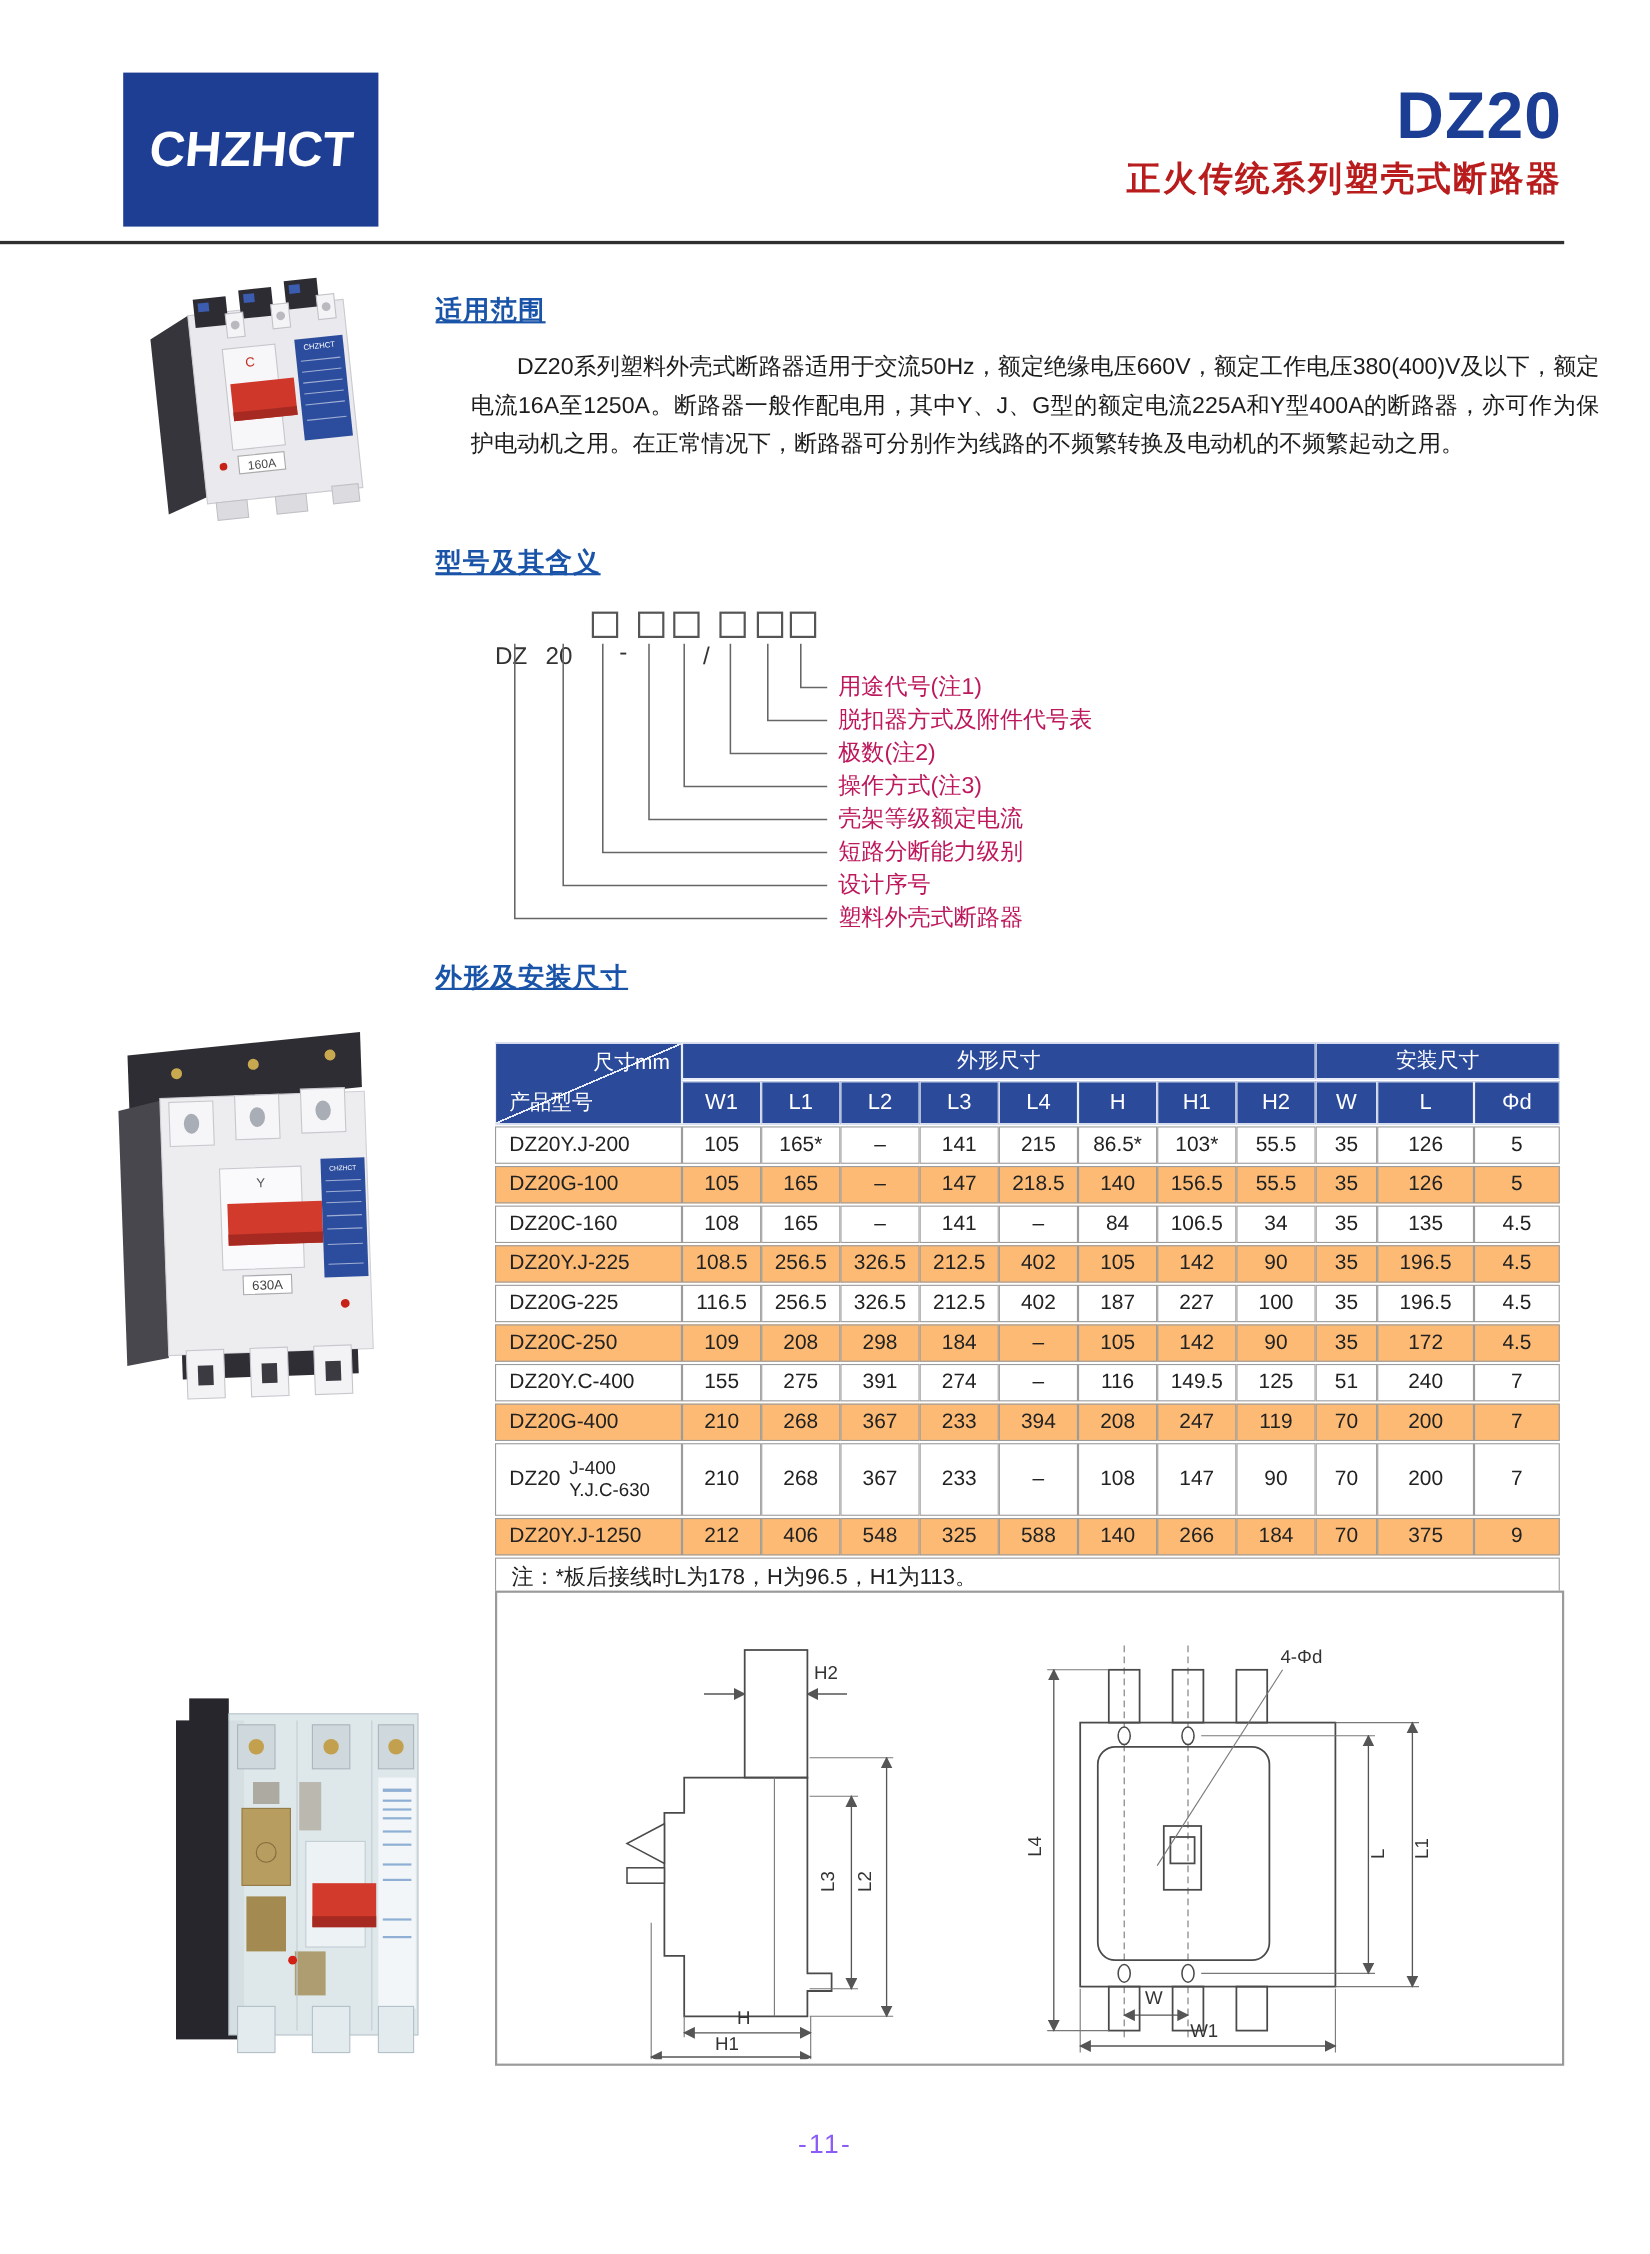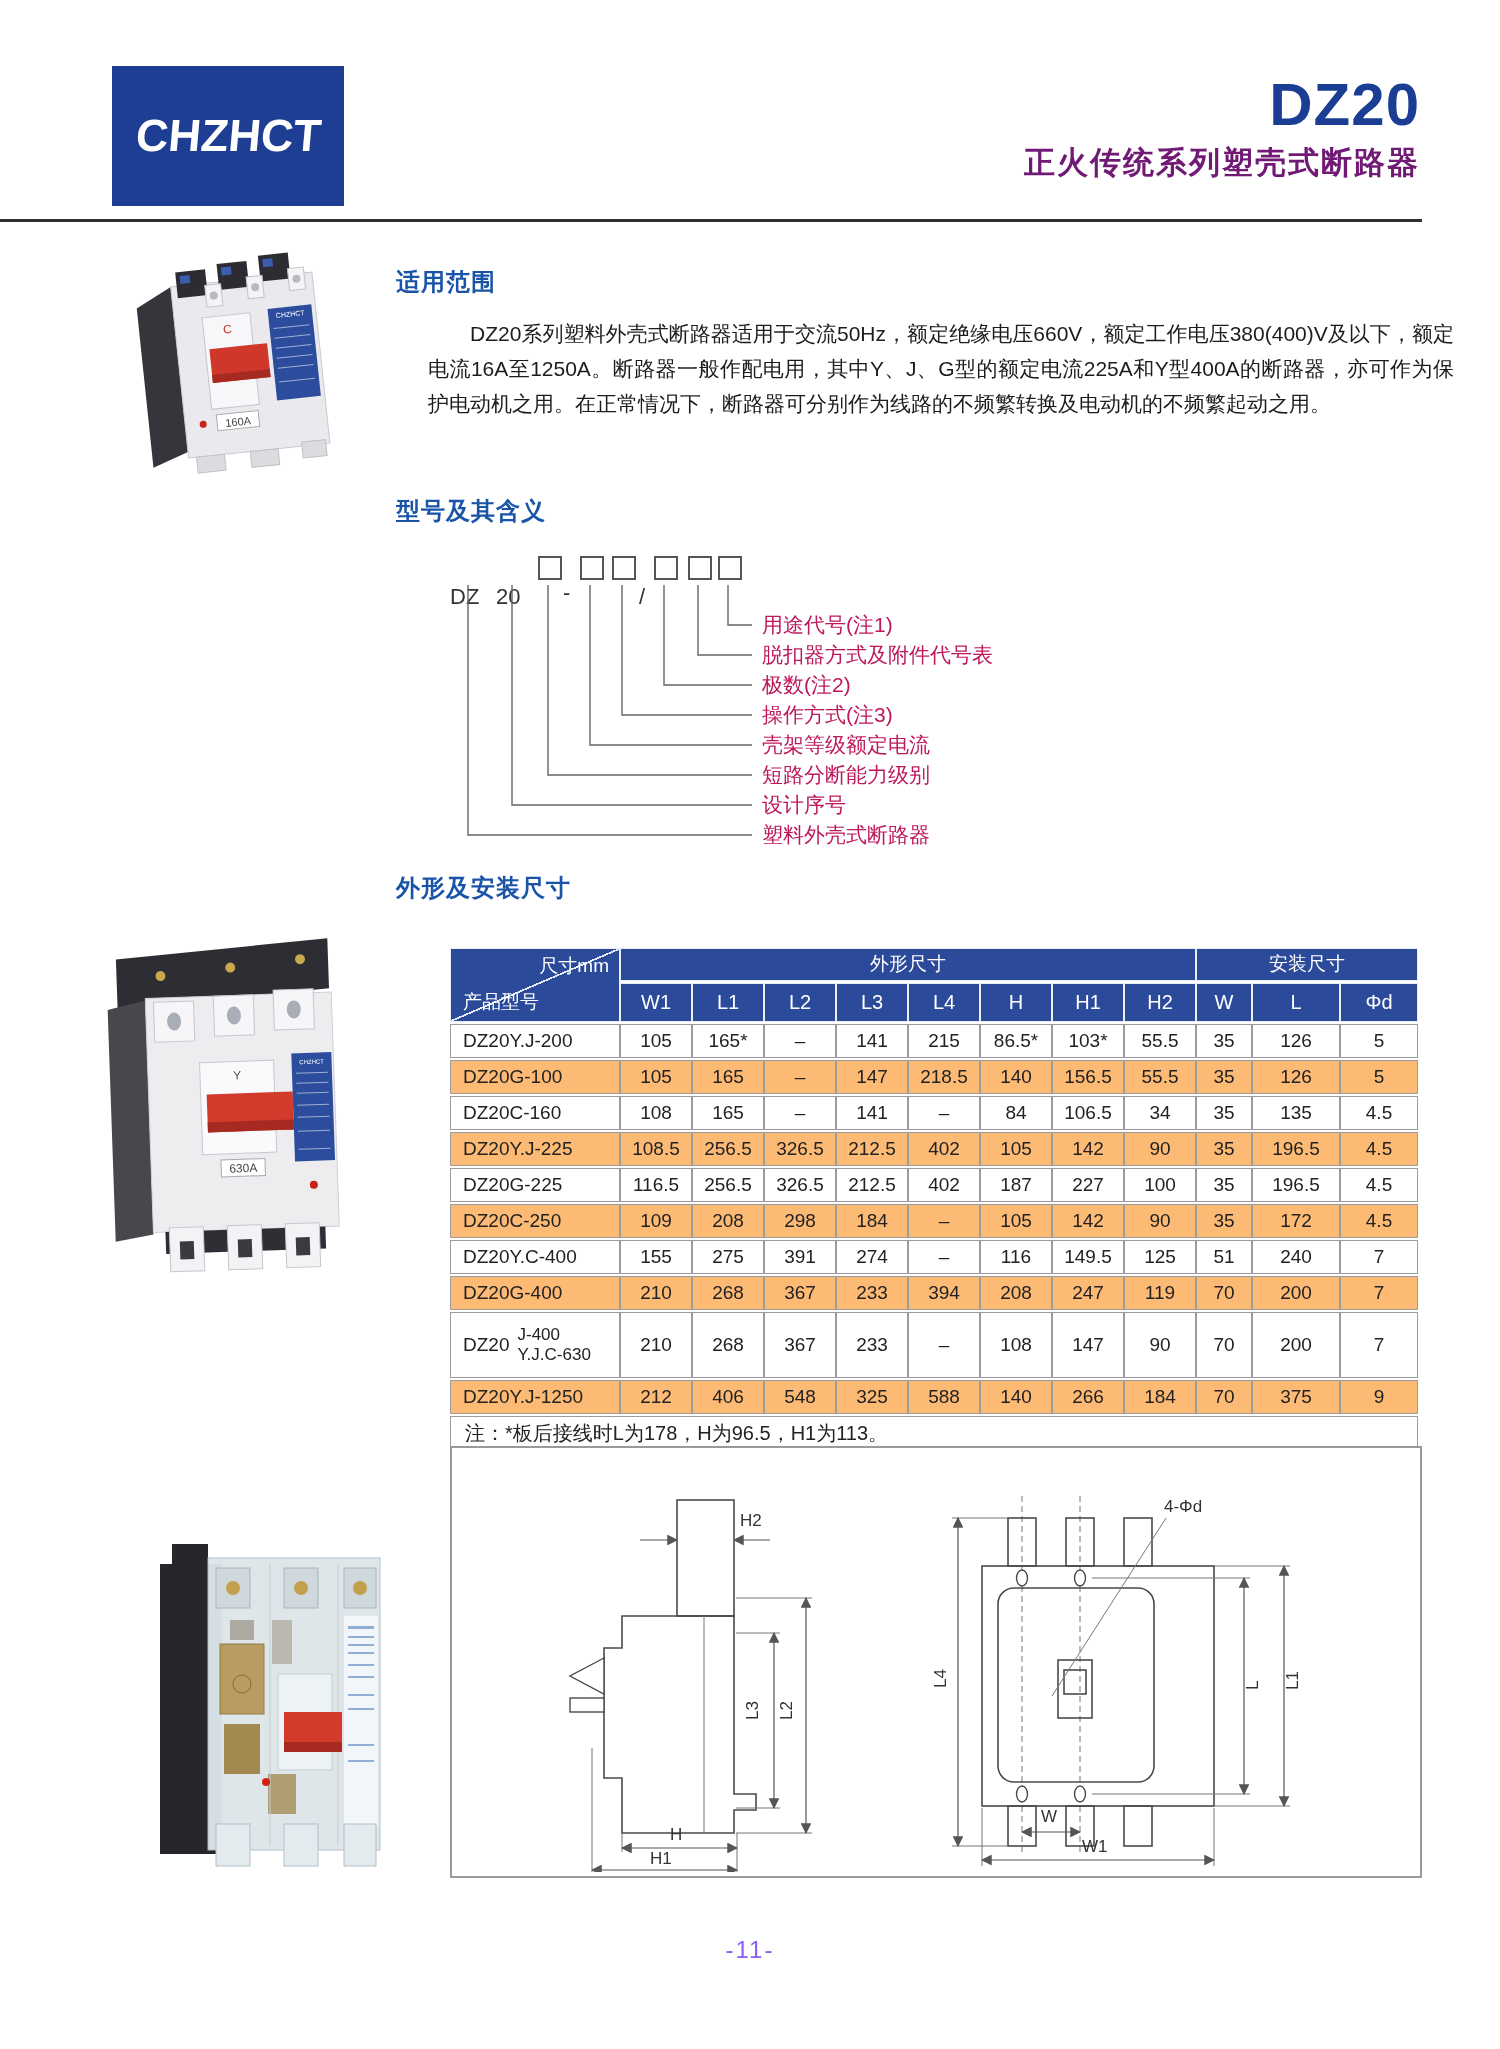--- a/index.html
+++ b/index.html
@@ -6,25 +6,25 @@
   .page{position:relative;width:1500px;height:2049px;background:#ffffff;overflow:hidden;
         font-family:"Liberation Sans","DejaVu Sans",sans-serif;color:#1c1c1c;}
 
   
   .logo-box{position:absolute;left:112px;top:66px;width:232px;height:140px;background:#1d3e92;
             display:flex;align-items:center;justify-content:center;}
   .logo-text{color:#ffffff;font-size:45px;font-weight:bold;letter-spacing:0px;transform:skewX(-5deg);}
   .model-title{position:absolute;left:820px;top:70px;width:600px;text-align:right;
                color:#1b3e94;font-size:60px;font-weight:bold;letter-spacing:1px;}
   .model-subtitle{position:absolute;left:720px;top:142px;width:700px;text-align:right;
-                  color:#701a75;font-size:31px;font-weight:bold;letter-spacing:2px;}
+                  color:#b91c1c;font-size:31px;font-weight:bold;letter-spacing:2px;}
   .header-rule{position:absolute;left:0;top:219px;width:1422px;height:3px;background:#2f2f2f;}
 
   
-  .sec-heading{position:absolute;left:396px;color:#1a54a8;font-size:24px;font-weight:bold;letter-spacing:1px;}
+  .sec-heading{position:absolute;left:396px;color:#1a54a8;font-size:24px;font-weight:bold;letter-spacing:1px;text-decoration:underline;}
   .h-scope{top:266px;}
   .h-model{top:495px;}
   .h-dims{top:872px;}
 
   
   .scope-para{position:absolute;left:396px;top:316px;width:1026px;font-size:21px;line-height:35px;
               text-align:justify;text-indent:2em;color:#1c1c1c;margin-left:32px;}
 
   
   .code-part{position:absolute;top:552px;font-size:22px;color:#333;margin-top:32px;}

